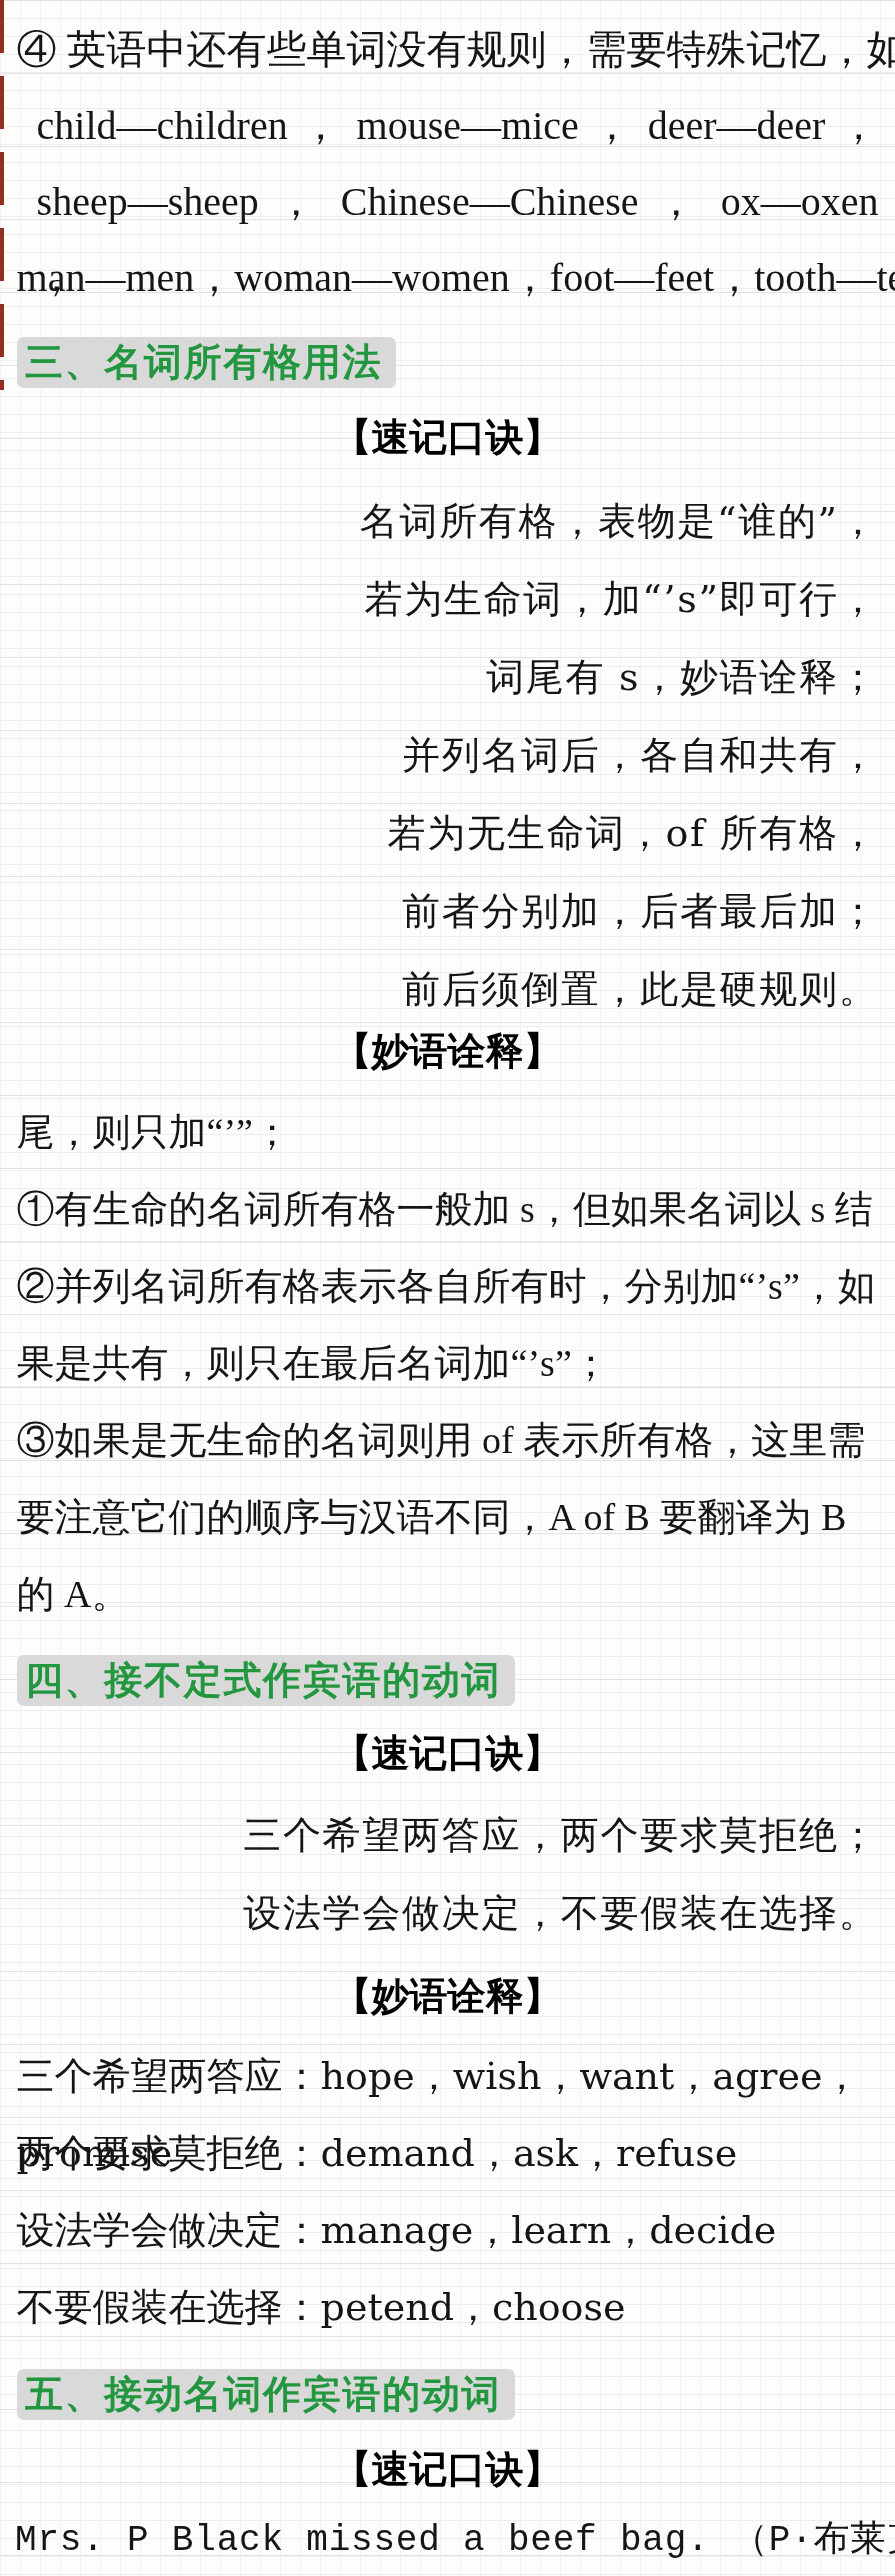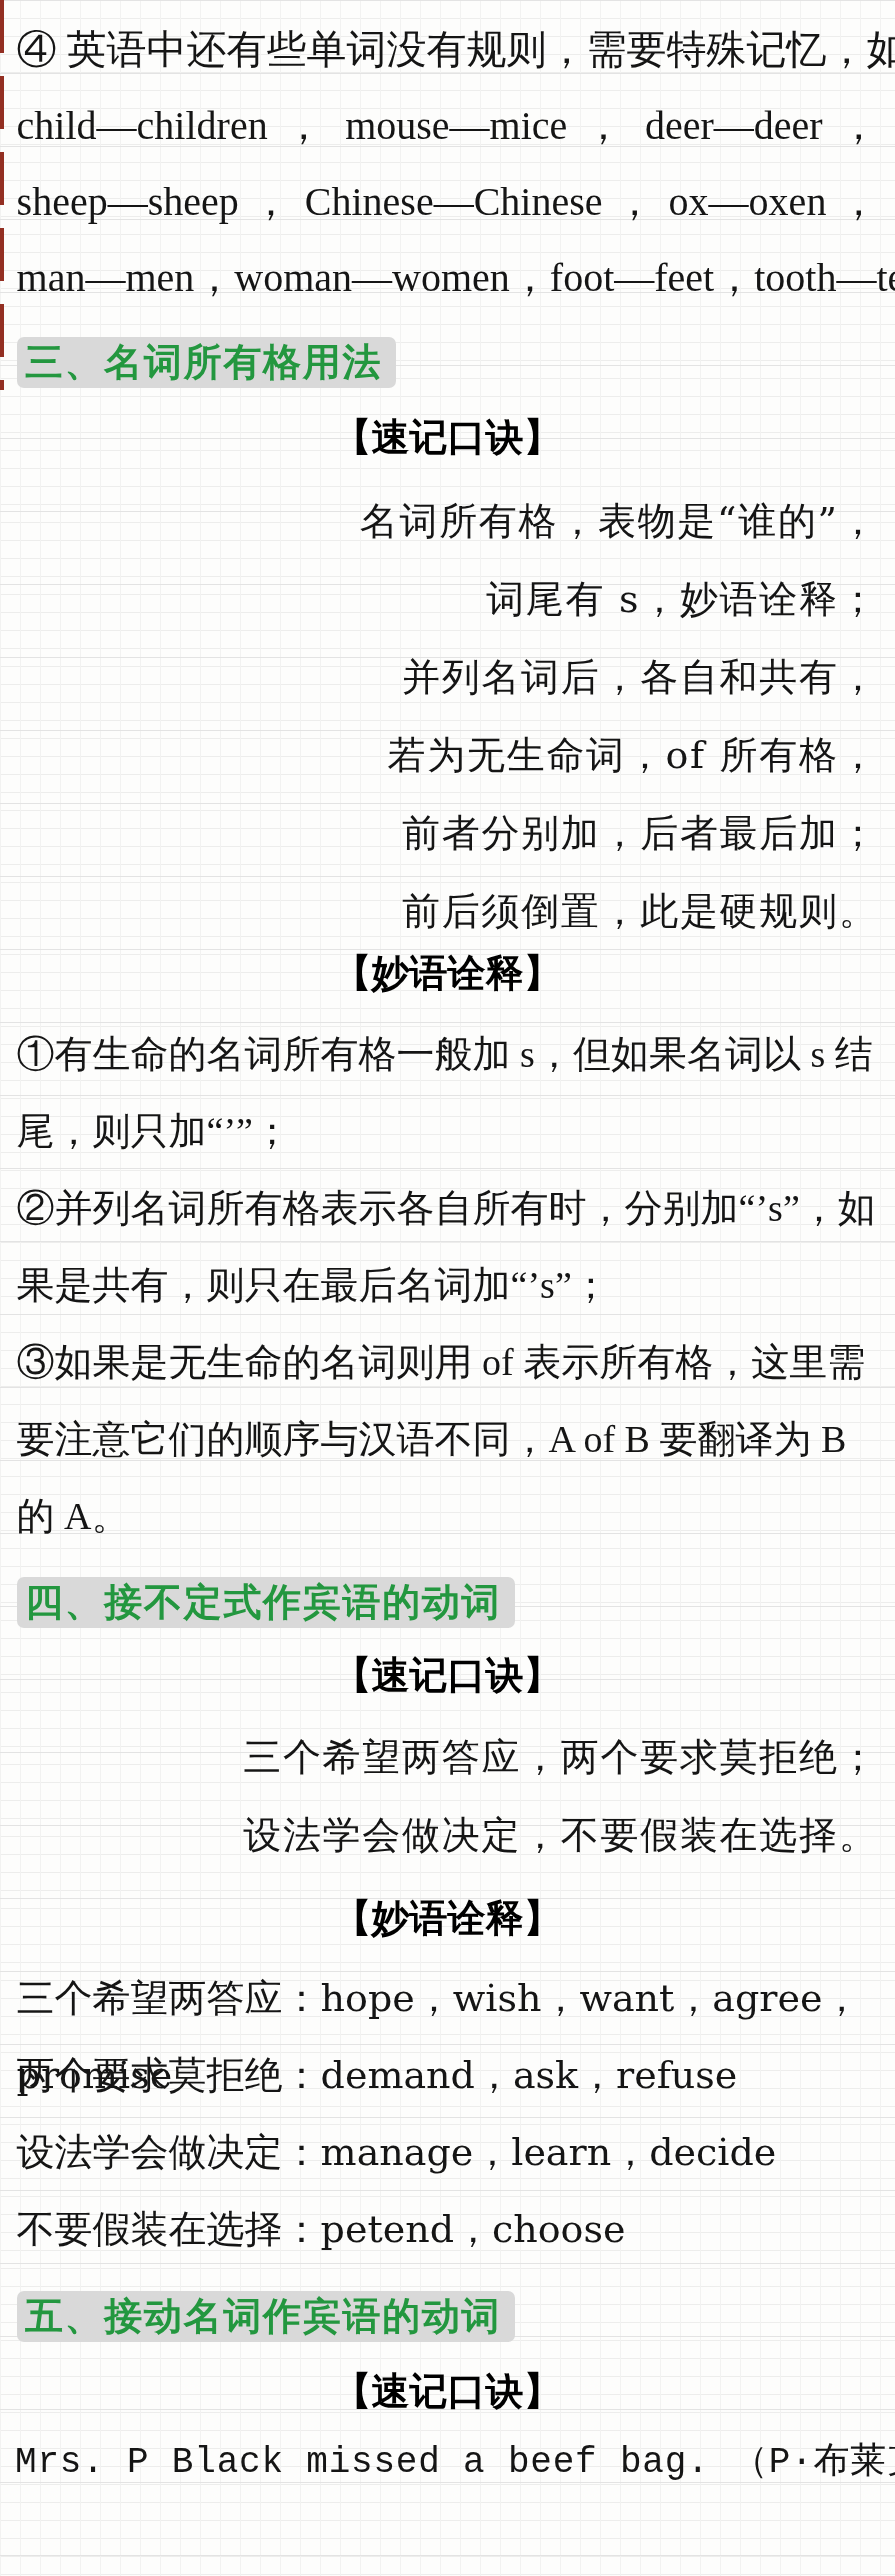--- a/index.html
+++ b/index.html
@@ -34,21 +34,21 @@
   .kai   { font-family: "DejaVu Serif", "Liberation Serif", serif; }
   .mono  { font-family: "Liberation Mono", "DejaVu Sans Mono", monospace; }
 
   .intro { margin: 11.6px 16.6px 0 16.6px; }
   .intro .iline {
     font-size: 40px;
     line-height: 76px;
     height: 76px;
     white-space: nowrap;
   }
-  .intro .just { white-space: normal; text-align: justify; text-align-last: justify; }
+  .intro .just { white-space: normal; text-align: justify; text-align-last: justify; margin-left: 20px; }
 
   .sec-head { margin: 21.6px 16.6px 0 16.6px; height: 51px; }
   .sec-title {
     display: inline-block;
     background: var(--hl);
     color: var(--accent);
     font-size: 38px;
     line-height: 41px;
     padding: 5px 13.3px 5px 8.3px;
     letter-spacing: 1.7px;
@@ -101,30 +101,31 @@
     <div class="iline just">sheep—sheep ， Chinese—Chinese ， ox—oxen ，</div>
     <div class="iline">man—men，woman—women，foot—feet，tooth—teeth。</div>
   </div>
 
   <div class="sec-head">
     <span class="sec-title hei">三、名词所有格用法</span>
   </div>
   <div class="label hei">【速记口诀】</div>
   <div class="poem">
     <div class="pline kai">名词所有格，表物是“谁的”，</div>
+    <div class="pline kai">若为生命词，加“’s”即可行，</div>
     <div class="pline kai">词尾有 s，妙语诠释；</div>
     <div class="pline kai">并列名词后，各自和共有，</div>
     <div class="pline kai">若为无生命词，of 所有格，</div>
     <div class="pline kai">前者分别加，后者最后加；</div>
     <div class="pline kai">前后须倒置，此是硬规则。</div>
   </div>
   <div class="label hei mt4">【妙语诠释】</div>
   <div class="expl serif">
+    <div class="xline">尾，则只加“’”；</div>
     <div class="xline">①有生命的名词所有格一般加 s，但如果名词以 s 结</div>
-    <div class="xline">尾，则只加“’”；</div>
     <div class="xline">②并列名词所有格表示各自所有时，分别加“’s”，如</div>
     <div class="xline">果是共有，则只在最后名词加“’s”；</div>
     <div class="xline">③如果是无生命的名词则用 of 表示所有格，这里需</div>
     <div class="xline">要注意它们的顺序与汉语不同，A of B 要翻译为 B</div>
     <div class="xline">的 A。</div>
   </div>
 
   <div class="sec-head">
     <span class="sec-title hei">四、接不定式作宾语的动词</span>
   </div>

